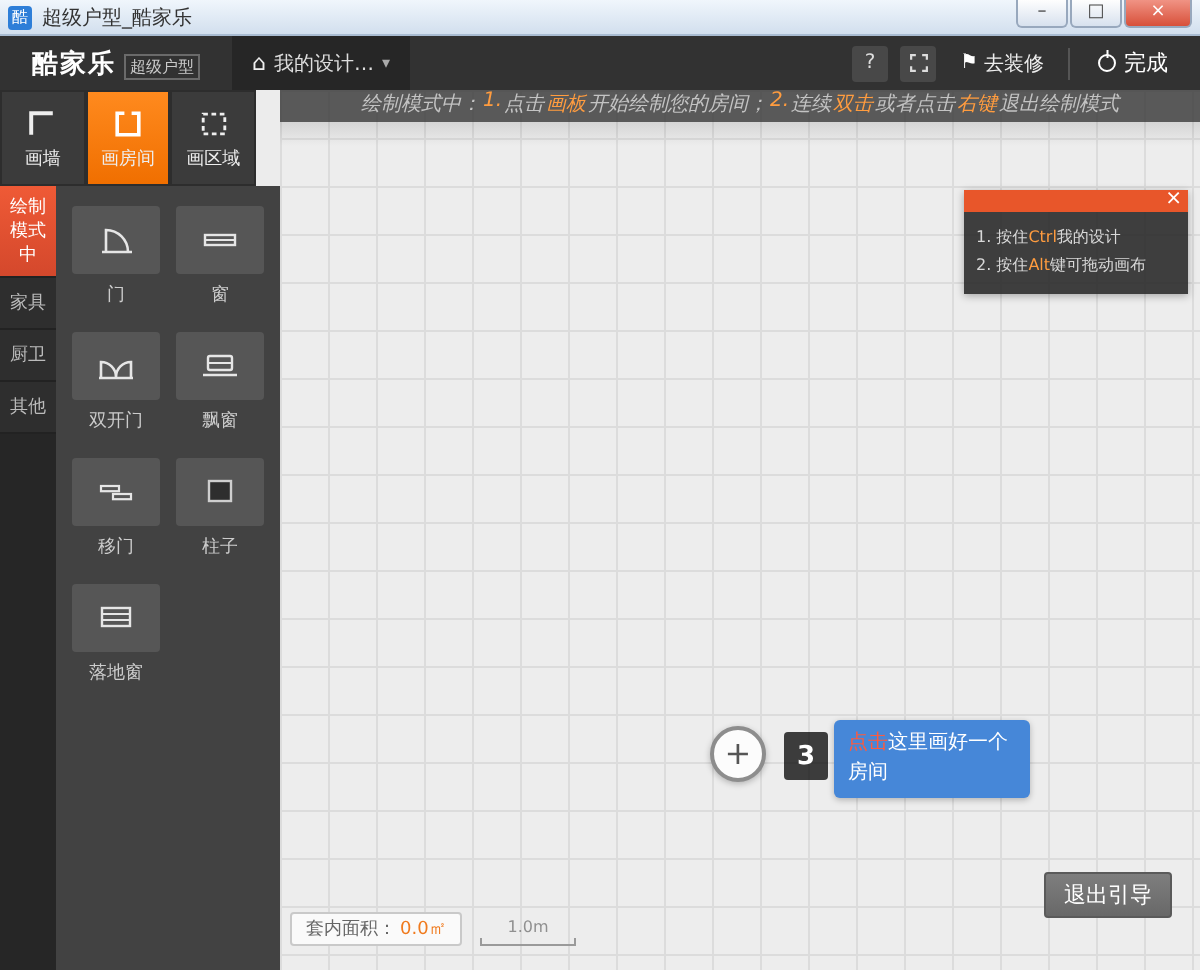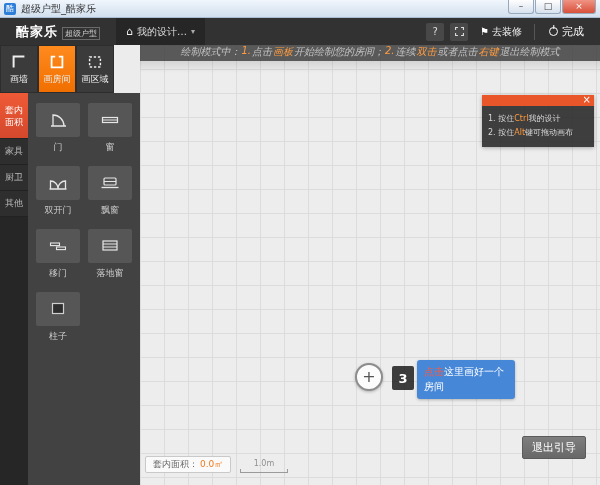--- a/index.html
+++ b/index.html
@@ -39,21 +39,21 @@
     padding:0 6px; cursor:pointer; }
   .flag-glyph { font-size:10px; color:#fff; }
   .vsep { width:1px; height:16px; background:#555; }
   .finish-btn { display:flex; align-items:center; gap:4px; font-size:11px; color:#fff;
     padding:0 8px; cursor:pointer; }
   .power-ico { width:9px; height:9px; border:1.5px solid #fff; border-radius:50%; position:relative; }
   .power-ico::after { content:""; position:absolute; left:50%; top:-3px; width:1.5px; height:4px;
     background:#fff; transform:translateX(-50%); }
 
   
-  .tools { position:absolute; left:0; top:45px; width:114px; height:48px; display:flex; background:#2d2d2d; }
+  .tools { position:absolute; left:0; top:45px; width:128px; height:48px; display:flex; background:#2d2d2d; }
   .tool { flex:1; margin:1px; background:#3b3b3b; display:flex; flex-direction:column;
     align-items:center; justify-content:center; gap:2px; cursor:pointer; }
   .tool.active { background:linear-gradient(#ff8a1e,#f06f00); }
   .tool svg { display:block; }
   .tool-label { font-size:9px; color:#eee; }
 
   
   .tabs { position:absolute; left:0; top:93px; width:28px; bottom:0; background:#262626; }
   .tab { width:28px; display:flex; align-items:center; justify-content:center;
     color:#bbb; background:#2e2e2e; border-bottom:1px solid #222; cursor:pointer; }
@@ -185,21 +185,21 @@
   <div class="tool">
     <svg width="20" height="18" viewBox="0 0 20 20">
       <rect x="4" y="4.5" width="12" height="11" stroke="#eee" stroke-width="1.6" fill="none" stroke-dasharray="2.6 2"></rect>
     </svg>
     <span class="tool-label">画区域</span>
   </div>
 </div>
 
 <div class="tabs">
   <div class="tab tab-lg active">
-    <span>套内面积</span>
+    <span>绘制模式中</span>
   </div>
   <div class="tab tab-sm">
     <span>家具</span>
   </div>
   <div class="tab tab-sm">
     <span>厨卫</span>
   </div>
   <div class="tab tab-sm">
     <span>其他</span>
   </div>
@@ -247,34 +247,34 @@
         <svg width="22" height="20" viewBox="0 0 20 20">
           <rect x="2.5" y="7" width="9" height="2.6" stroke="#e6e6e6" stroke-width="1.1" fill="none"></rect>
           <rect x="8.5" y="11" width="9" height="2.6" stroke="#e6e6e6" stroke-width="1.1" fill="none"></rect>
         </svg>
       </div>
       <span class="item-label">移门</span>
     </div>
     <div class="item">
       <div class="item-card">
         <svg width="22" height="20" viewBox="0 0 20 20">
+          <rect x="4.5" y="4.5" width="11" height="10" fill="#2e2e2e" stroke="#cfcfcf" stroke-width="1.2"></rect>
+        </svg>
+      </div>
+      <span class="item-label">柱子</span>
+    </div>
+    <div class="item">
+      <div class="item-card">
+        <svg width="22" height="20" viewBox="0 0 20 20">
           <rect x="3" y="5" width="14" height="9" stroke="#e6e6e6" stroke-width="1.2" fill="none"></rect>
           <line x1="3" y1="8" x2="17" y2="8" stroke="#e6e6e6" stroke-width="1"></line>
           <line x1="3" y1="11" x2="17" y2="11" stroke="#e6e6e6" stroke-width="1"></line>
         </svg>
       </div>
       <span class="item-label">落地窗</span>
-    </div>
-    <div class="item">
-      <div class="item-card">
-        <svg width="22" height="20" viewBox="0 0 20 20">
-          <rect x="4.5" y="4.5" width="11" height="10" fill="#2e2e2e" stroke="#cfcfcf" stroke-width="1.2"></rect>
-        </svg>
-      </div>
-      <span class="item-label">柱子</span>
     </div>
   </div>
 </div>
 
 <div class="canvas"></div>
 <div class="canvas-shadow"></div>
 
 <div class="modebar">
   <span>绘制模式中：</span>
   <span class="hl">1.</span>

